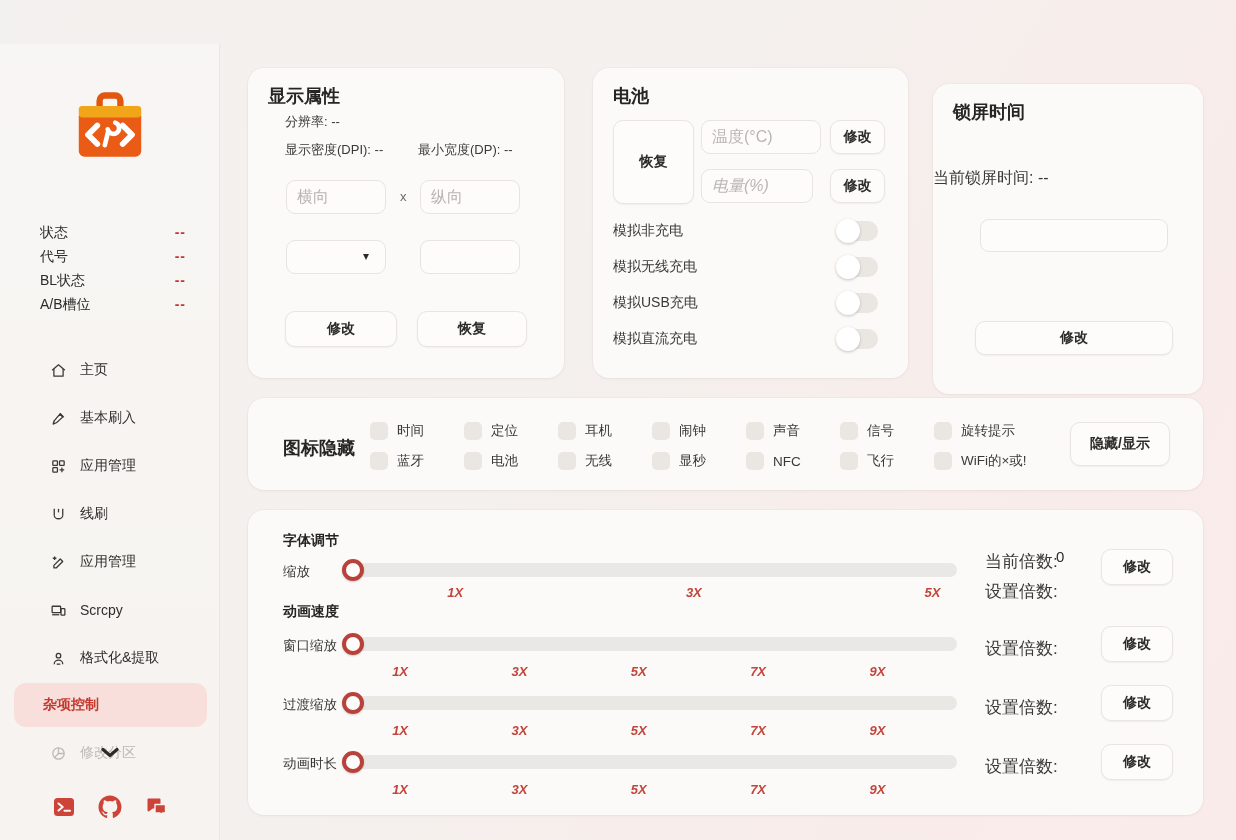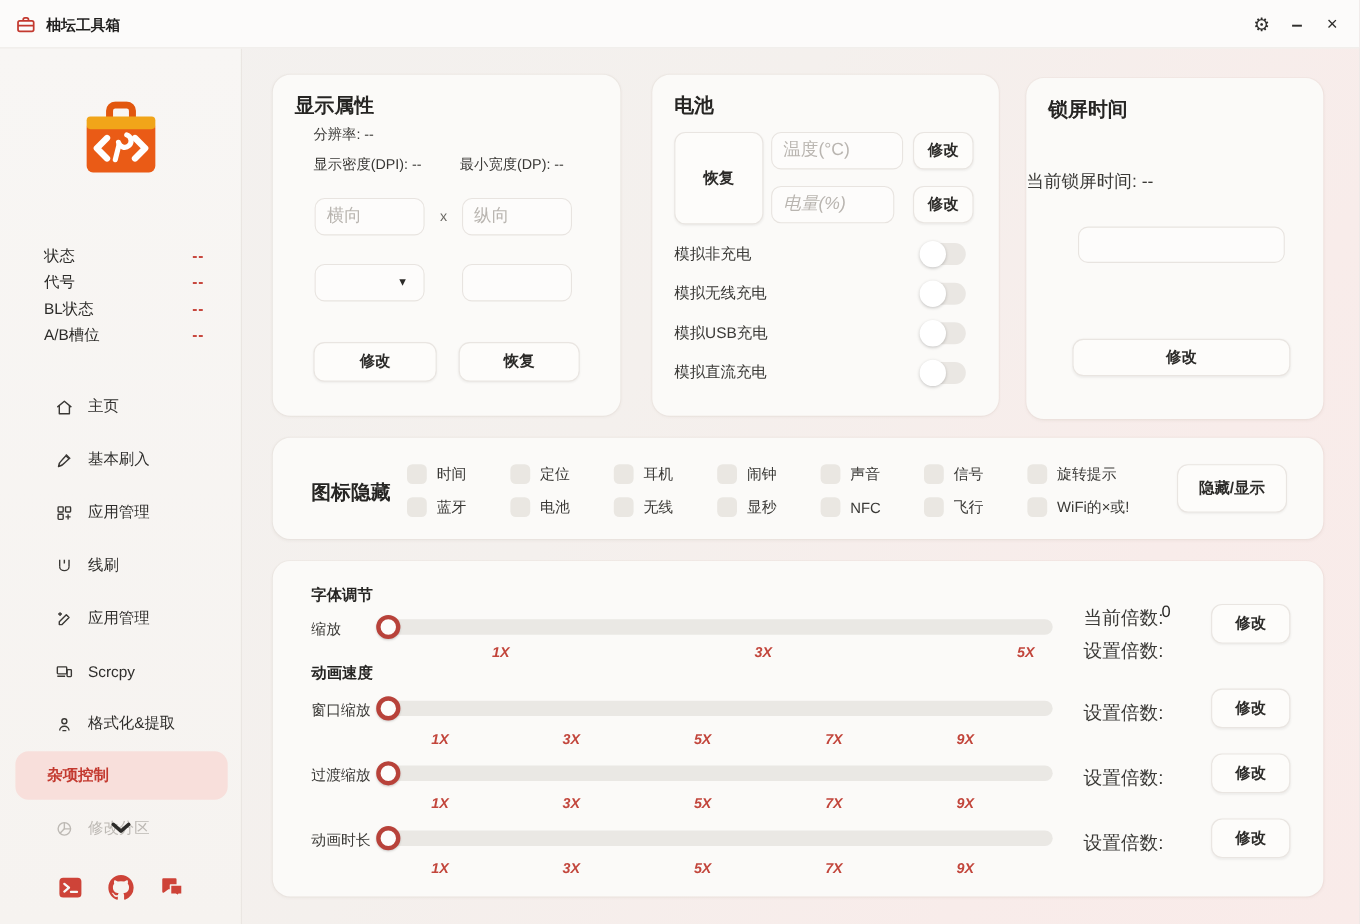--- a/index.html
+++ b/index.html
@@ -68,33 +68,20 @@
   .sec-title { position:absolute; left:35px; font-size:14px; font-weight:bold; color:#262523; }
   .srow-label { position:absolute; left:35px; font-size:13.5px; color:#3a3936; }
   .rlabel { position:absolute; left:737px; font-size:17px; color:#3a3936; }
   .rvalue { position:absolute; left:808px; font-size:15px; color:#2c2b29; }
 </style>
 </head>
 <body>
 
 <div class="window">
 
-  <div class="titlebar">
-    <span class="tb-appicon">
-      <svg viewBox="0 0 24 24" fill="none" stroke="#c3392f" stroke-width="2" stroke-linejoin="round">
-        <rect x="3" y="7.5" width="18" height="12" rx="2"></rect>
-        <path d="M9 7.5V6a2 2 0 0 1 2-2h2a2 2 0 0 1 2 2v1.5"></path>
-        <path d="M3 13h18"></path>
-      </svg>
-    </span>
-    <span class="tb-title">柚坛工具箱</span>
-    <span class="tb-ctl tb-gear">⚙</span>
-    <span class="tb-ctl tb-min">–</span>
-    <span class="tb-ctl tb-close">×</span>
-  </div>
 
   <div class="sidebar">
     <span class="logo">
       <svg viewBox="0 0 64 60">
         <rect x="23" y="3" width="18" height="15" rx="4.5" fill="none" stroke="#e2570e" stroke-width="5.5"></rect>
         <rect x="5" y="16" width="54" height="40" rx="5" fill="#ea5b16"></rect>
         <rect x="5" y="12" width="54" height="10" rx="3" fill="#f1a519"></rect>
         <polyline points="21,29 13,37 21,45" fill="none" stroke="#fff" stroke-width="5" stroke-linecap="round" stroke-linejoin="round"></polyline>
         <polyline points="43,29 51,37 43,45" fill="none" stroke="#fff" stroke-width="5" stroke-linecap="round" stroke-linejoin="round"></polyline>
         <path d="M36.5 26.5a5 5 0 1 1-6.5 5.8" fill="none" stroke="#fff" stroke-width="4" stroke-linecap="round"></path>
@@ -264,21 +251,21 @@
       <span class="lbl" style="left:20px; top:226px; font-size:14px">模拟USB充电</span>
       <div class="toggle" style="left:245px; top:225px">
           <div class="knob"></div>
         </div>
       <span class="lbl" style="left:20px; top:262px; font-size:14px">模拟直流充电</span>
       <div class="toggle" style="left:245px; top:261px">
           <div class="knob"></div>
         </div>
     </div>
 
-    <div class="card" style="left:713px; top:27px; width:270px; height:310px">
+    <div class="card" style="left:713px; top:40px; width:270px; height:310px">
       <span class="card-title">锁屏时间</span>
       <span class="lbl" style="left:0; right:0; top:84px; font-size:16px">当前锁屏时间: --</span>
       <input class="input" style="left: 47px; top: 135px; width: 188px; height: 33px;">
       <button class="btn" style="left:42px; top:237px; width:198px; height:34px">修改</button>
     </div>
 
     <div class="card" style="left:28px; top:354px; width:955px; height:92px">
       <span class="card-title" style="top:38px; left:35px">图标隐藏</span>
 
       <div class="cb-cell" style="left:122px; top:24px">

